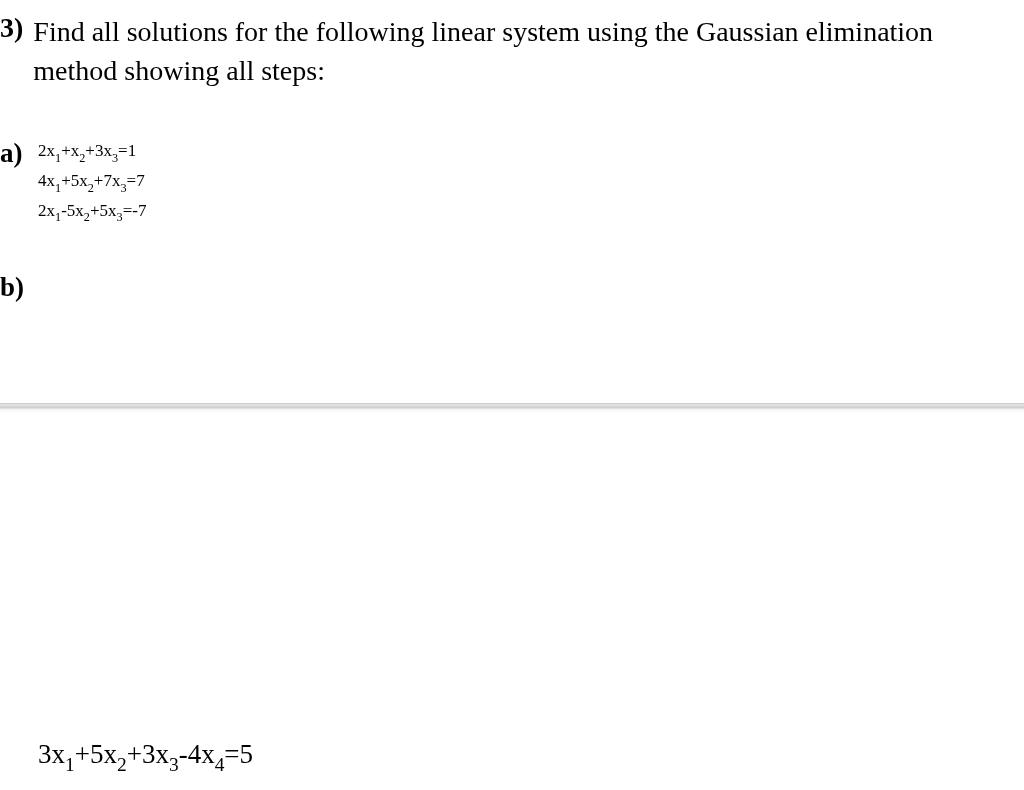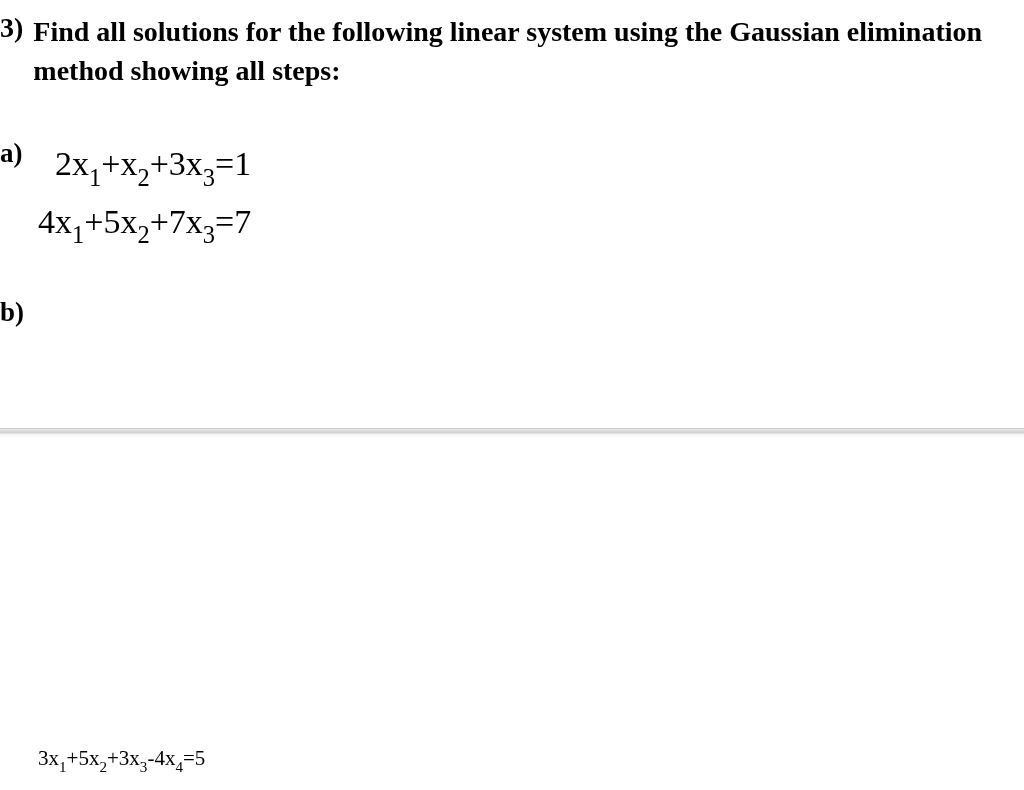--- a/index.html
+++ b/index.html
@@ -22,42 +22,41 @@
       padding: 0 8px 0 0;
       margin-bottom: 48px;
     }
     .question-number {
       font-weight: bold;
       font-size: 28px;
       padding-right: 10px;
       white-space: nowrap;
     }
     .question-text {
-      font-weight: bold;
+      font-weight: normal;
       font-size: 28px;
       line-height: 1.4;
     }
     .part {
       padding-left: 0;
       margin-bottom: 44px;
     }
     .part-row {
       display: flex;
       align-items: flex-start;
     }
     .part-label {
       font-weight: bold;
       font-size: 27px;
       width: 38px;
       padding-left: 0;
     }
     .equations {
-      font-size: 34px;
+      font-size: 17px;
       line-height: 1.5;
-      text-align: right;
     }
     .eq {
       margin-bottom: 2px;
       white-space: nowrap;
     }
     .sub {
       font-size: 0.72em;
       vertical-align: sub;
       position: relative;
       top: 0.1em;
@@ -66,41 +65,44 @@
       width: 100%;
       height: 10px;
       background: linear-gradient(to bottom, #e8e8e8 0%, #d0d0d0 40%, #f4f4f4 60%, #ffffff 100%);
       border-top: 1px solid #cccccc;
       margin: 100px 0 0 0;
     }
     .bottom-eq {
       position: absolute;
       bottom: 16px;
       left: 38px;
-      font-size: 21px;
+      font-size: 27px;
     }
   </style>
 </head>
 <body>
 
 <div class="question-header">
   <div class="question-number">3)</div>
   <div class="question-text">Find all solutions for the following linear system using the Gaussian elimination method showing all steps:</div>
 </div>
 
 <div class="part">
   <div class="part-row">
     <div class="part-label">a)</div>
     <div class="equations">
       <div class="eq">
         <span>2</span>x<span class="sub">1</span><span>+</span><span></span>x<span class="sub">2</span><span>+</span><span>3</span>x<span class="sub">3</span><span>=1</span>
       </div>
       <div class="eq">
         <span>4</span>x<span class="sub">1</span><span>+</span><span>5</span>x<span class="sub">2</span><span>+</span><span>7</span>x<span class="sub">3</span><span>=7</span>
       </div>
+      <div class="eq">
+        <span>2</span>x<span class="sub">1</span><span>-</span><span>5</span>x<span class="sub">2</span><span>+</span><span>5</span>x<span class="sub">3</span><span>=-7</span>
+      </div>
     </div>
   </div>
 </div>
 
 <div class="part">
   <div class="part-row">
     <div class="part-label">b)</div>
     <div class="equations">
     </div>
   </div>

